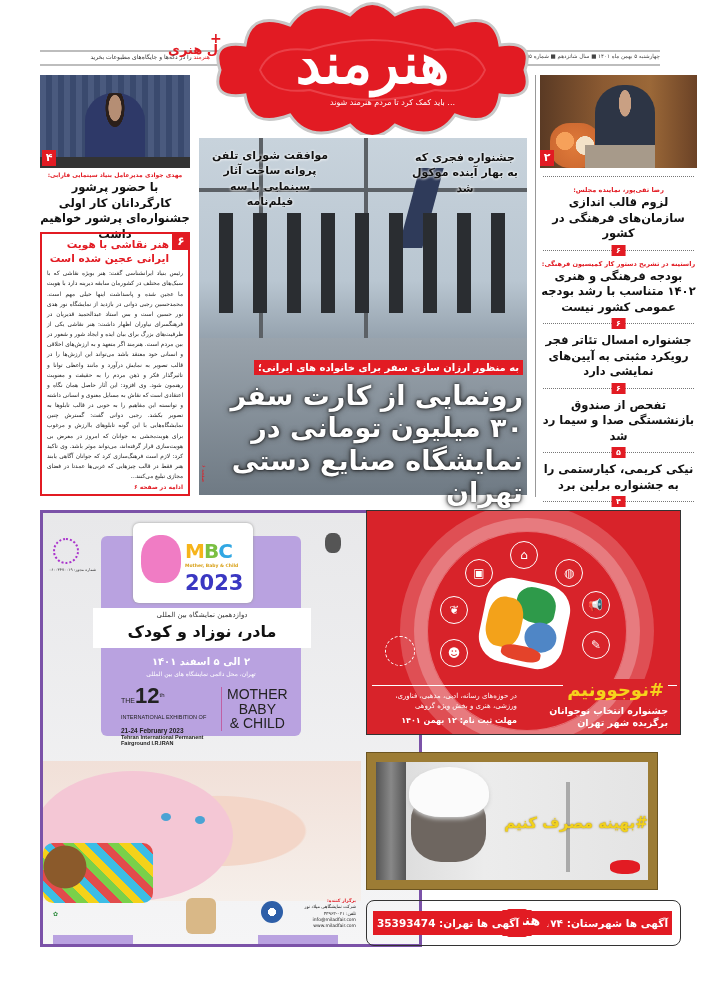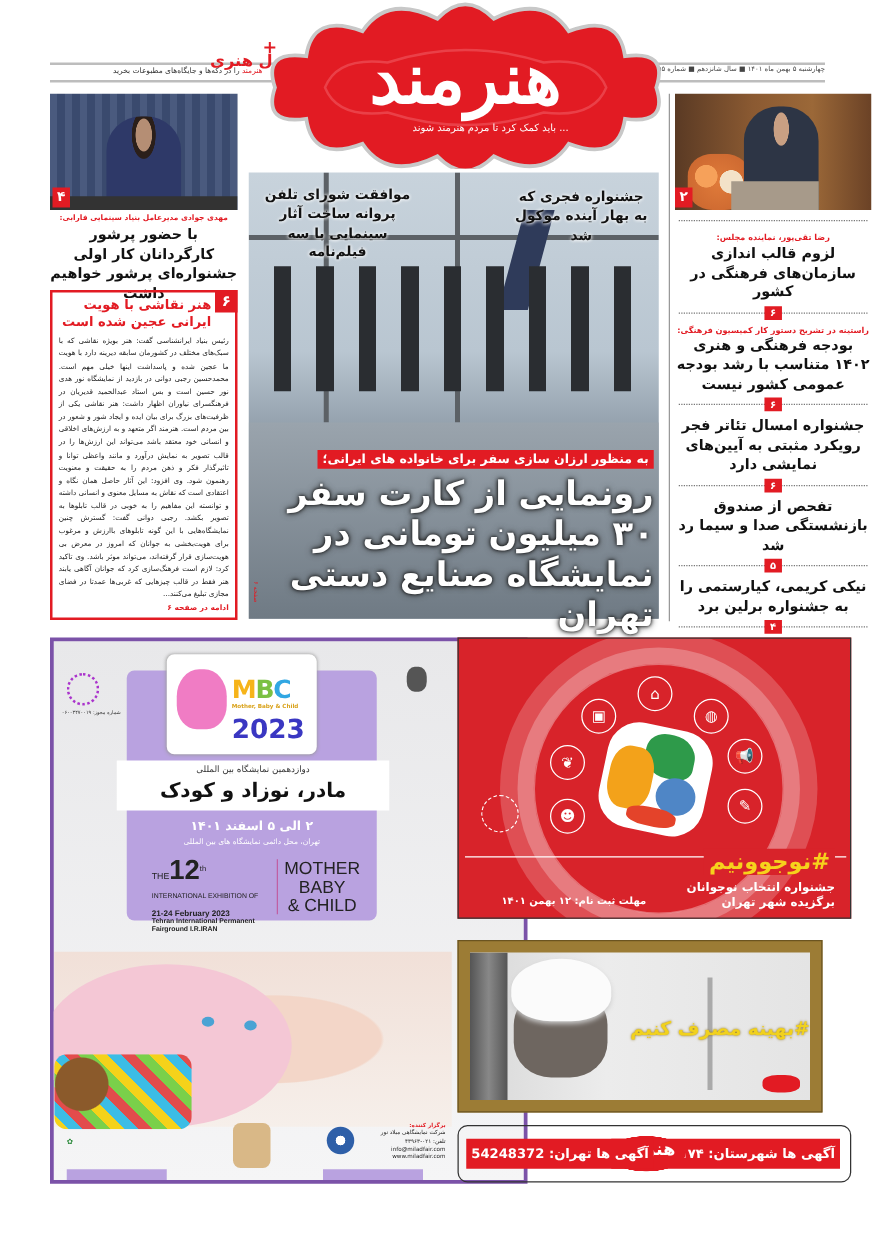--- a/index.html
+++ b/index.html
@@ -266,33 +266,34 @@
   <div class="star">
       <div class="g"></div>
       <div class="o"></div>
       <div class="b"></div>
       <div class="r"></div>
     </div>
   <div class="emblem"></div>
   <div class="hline"></div>
   <div class="tag">#نوجوونیم</div>
   <div class="fest">جشنواره انتخاب نوجوانان برگزیده شهر تهران</div>
+  <div class="desc">در حوزه‌های رسانه، ادبی، مذهبی، فناوری، ورزشی، هنری و بخش ویژه گروهی</div>
   <div class="deadline">مهلت ثبت نام: ۱۲ بهمن ۱۴۰۱</div>
 </div>
 
 <div class="abs energy">
   <div class="inner">
     <div class="tree"></div>
     <div class="pipe"></div>
     <div class="valve"></div>
     <div class="snow"></div>
     <div class="msg">#بهینه مصرف کنیم</div>
     <div class="mini-logo"></div>
   </div>
 </div>
 
 <div class="abs adbar">
   <div class="box" style="right:8px">آگهی ها شهرستان: ۰۹۹۳۶۰۴۵۱۷۴</div>
   <div class="lg">
       <span>هنرمند</span>
     </div>
-  <div class="box" style="left:6px">آگهی ها تهران: 54248372</div>
+  <div class="box" style="left:6px">آگهی ها تهران: 35393474</div>
 </div>
 
 </body></html>

